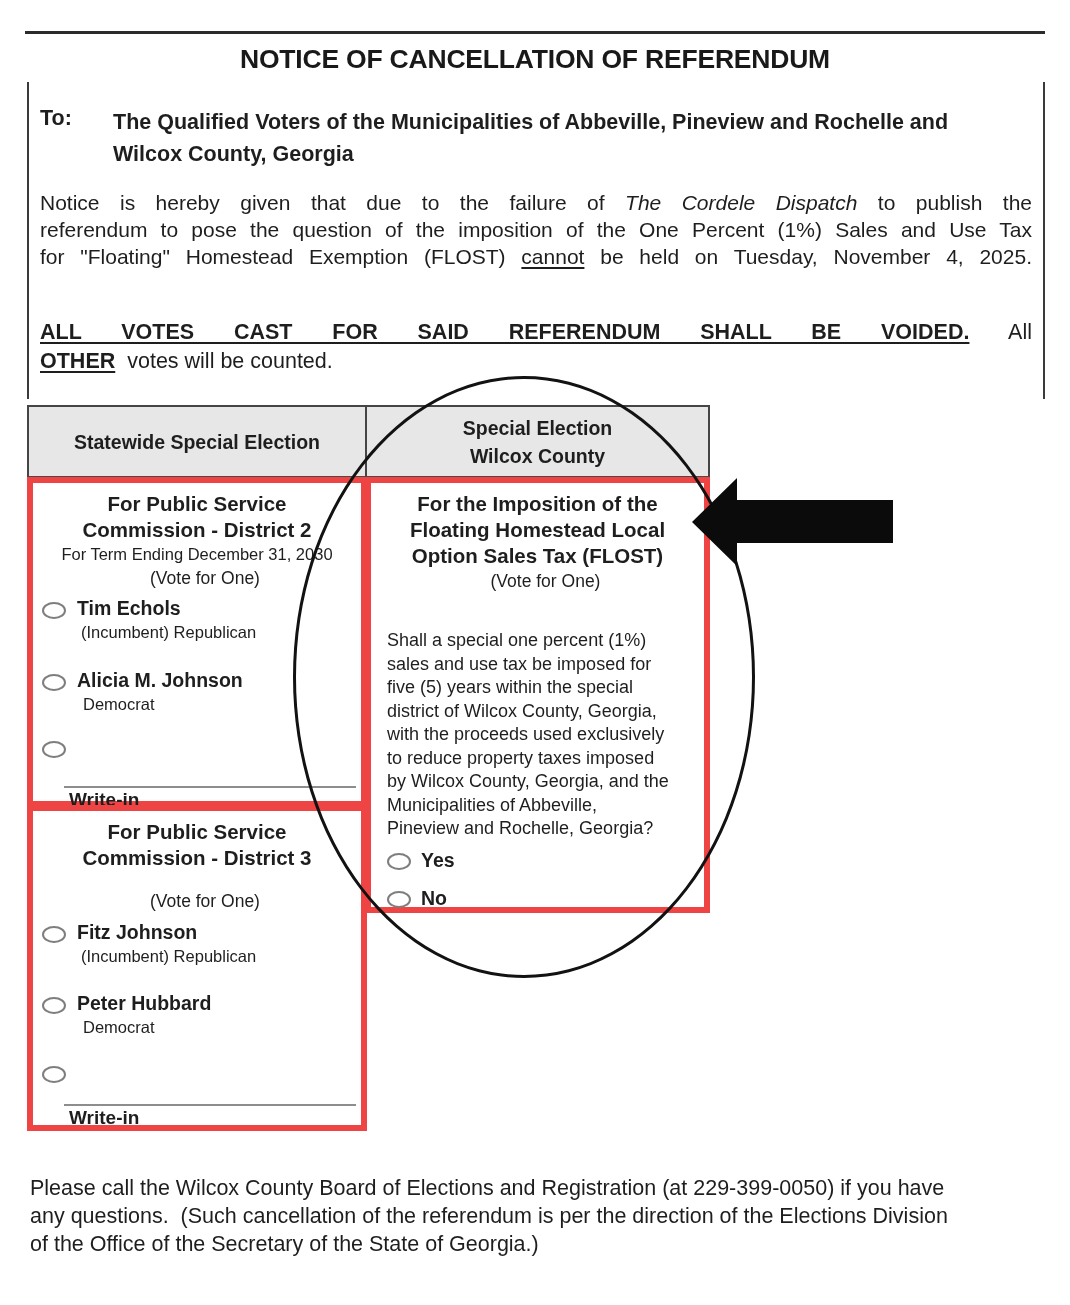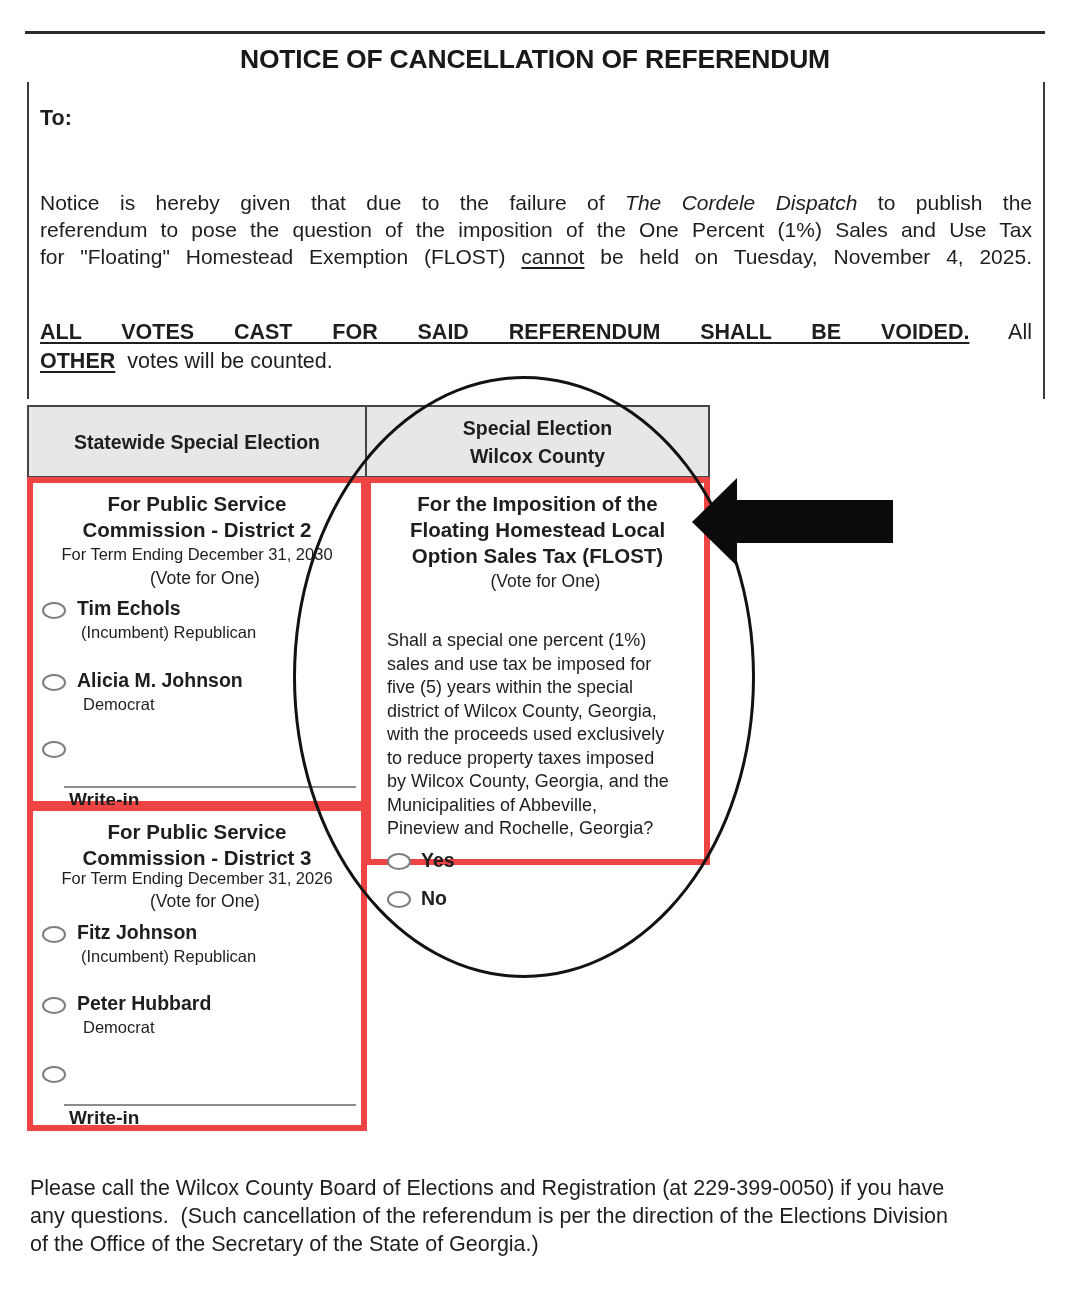--- a/index.html
+++ b/index.html
@@ -24,21 +24,21 @@
   .b { font-weight:700; }
   
   .hdr { background:#e7e7e7; border:2px solid #454545; border-bottom:3px solid #4a4a4a;
          display:flex; align-items:center; justify-content:center; text-align:center;
          font-weight:700; font-size:19.5px; line-height:28px; }
   .hdr-left  { left:27px;  top:405px; width:340px; height:74px; }
   .hdr-right { left:365px; top:405px; width:345px; height:74px; }
   .cbox { border:6px solid #ef4444; background:#fff; }
   .c1 { left:27px;  top:477px; width:340px; height:330px; }
   .c2 { left:27px;  top:805px; width:340px; height:326px; }
-  .c3 { left:365px; top:477px; width:345px; height:388px; }
+  .c3 { left:365px; top:477px; width:345px; height:436px; }
   .ctitle { position:absolute; left:0; width:100%; text-align:center; font-weight:700; font-size:20.5px; line-height:26px; white-space:pre-wrap; }
   .cterm  { position:absolute; left:0; width:100%; text-align:center; font-size:16.5px; }
   .cvote  { position:absolute; left:8px; width:100%; text-align:center; font-size:17.5px; }
   .oval { position:absolute; width:24px; height:17px; border:2px solid #7e7e7e; border-radius:50%; background:#fff; }
   .cname  { position:absolute; font-weight:700; font-size:19.5px; }
   .cparty { position:absolute; font-size:16.5px; }
   .wline  { position:absolute; height:2px; background:#8d8d8d; }
   .wtext  { position:absolute; font-weight:700; font-size:19px; }
   .question { position:absolute; font-size:18px; line-height:23.5px; white-space:pre-wrap; }
   
@@ -51,20 +51,22 @@
 
 <div class="page">
 
   <div class="abs top-rule"></div>
   <div class="abs frame-l"></div>
   <div class="abs frame-r"></div>
 
   <div class="abs doc-title">NOTICE OF CANCELLATION OF REFERENDUM</div>
 
   <div class="abs to-label">To:</div>
+  <div class="abs to-text pre">The Qualified Voters of the Municipalities of Abbeville, Pineview and Rochelle and
+Wilcox County, Georgia</div>
 
   <div class="abs body-par">
     <div class="jline"><span>Notice is hereby given that due to the failure of </span><i>The Cordele Dispatch</i><span> to publish the</span></div>
     <div class="jline">referendum to pose the question of the imposition of the One Percent (1%) Sales and Use Tax</div>
     <div class="jline"><span>for "Floating" Homestead Exemption (FLOST) </span><span class="und">cannot</span><span> be held on Tuesday, November 4, 2025.</span></div>
   </div>
 
   <div class="abs voided1 jline"><span class="b und">ALL VOTES CAST FOR SAID REFERENDUM SHALL BE VOIDED.</span> <span>All</span></div>
   <div class="abs voided2"><span class="b und">OTHER</span><span class="pre">  votes will be counted.</span></div>
 
@@ -84,21 +86,20 @@
     <div class="cname" style="left:44px; top:186px">Alicia M. Johnson</div>
     <div class="cparty" style="left:50px; top:212px">Democrat</div>
     <div class="oval" style="left:9px; top:258px"></div>
     <div class="wline" style="left:31px; top:303px; width:292px"></div>
     <div class="wtext" style="left:36px; top:306px">Write-in</div>
   </div>
 
   <div class="abs cbox c2">
     <div class="ctitle" style="top:8px">For Public Service
 Commission - District 3</div>
-    <div class="cterm" style="top:58px">For Term Ending December 31, 2026</div>
     <div class="cvote" style="top:80px">(Vote for One)</div>
     <div class="oval" style="left:9px; top:115px"></div>
     <div class="cname" style="left:44px; top:110px">Fitz Johnson</div>
     <div class="cparty" style="left:48px; top:136px">(Incumbent) Republican</div>
     <div class="oval" style="left:9px; top:186px"></div>
     <div class="cname" style="left:44px; top:181px">Peter Hubbard</div>
     <div class="cparty" style="left:50px; top:207px">Democrat</div>
     <div class="oval" style="left:9px; top:255px"></div>
     <div class="wline" style="left:31px; top:293px; width:292px"></div>
     <div class="wtext" style="left:36px; top:296px">Write-in</div>

